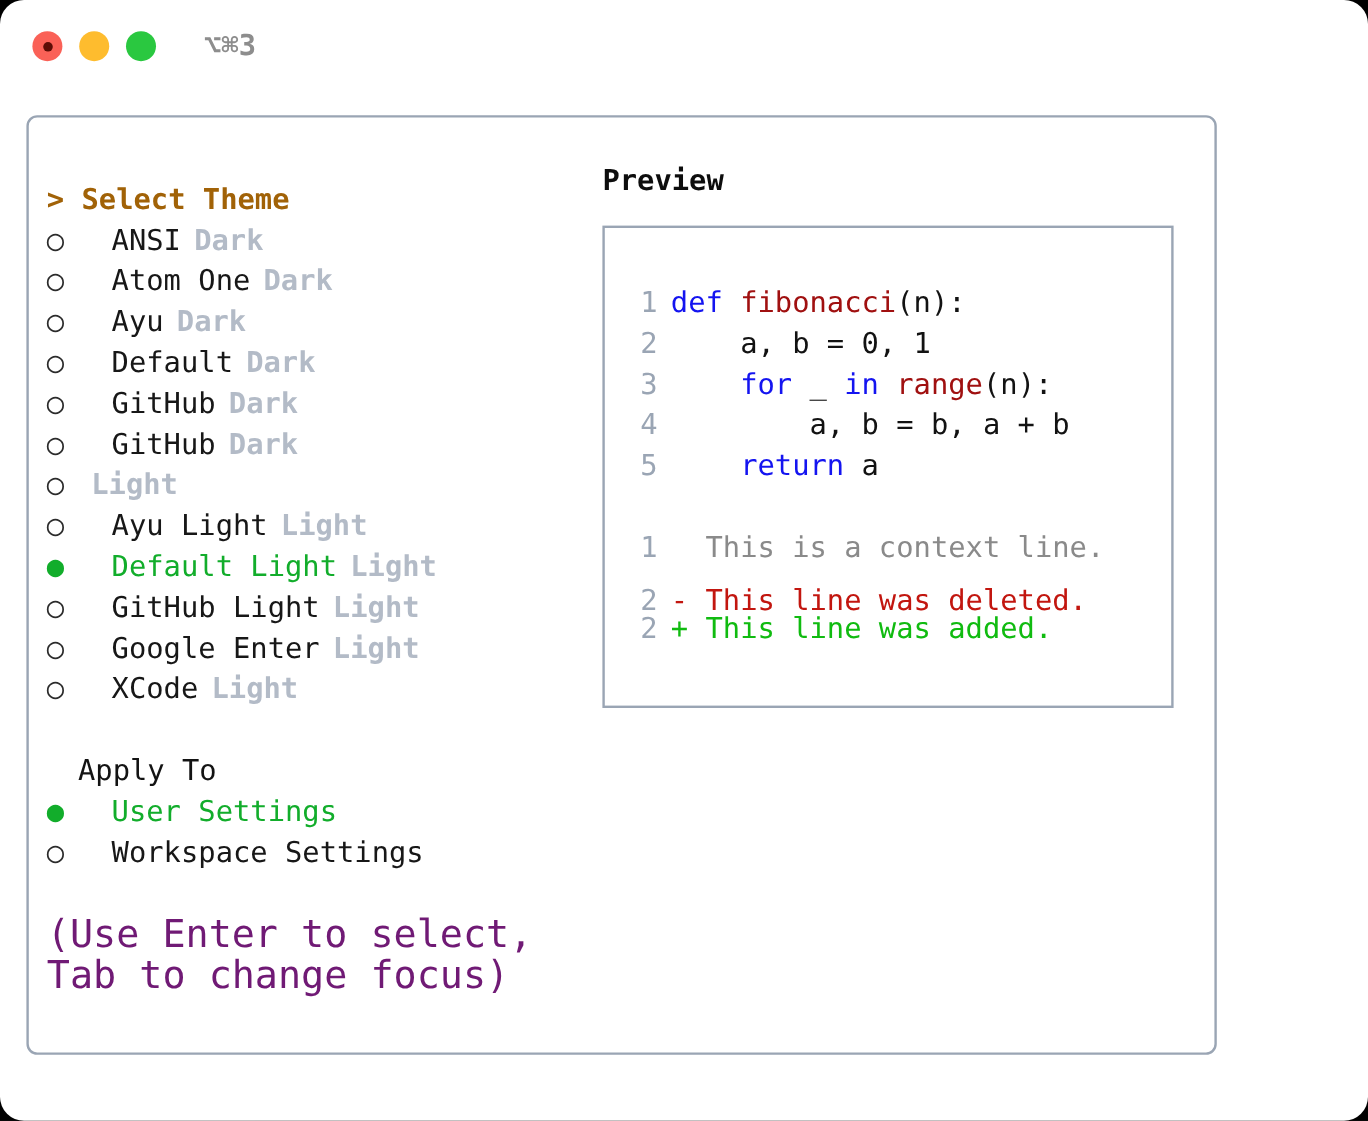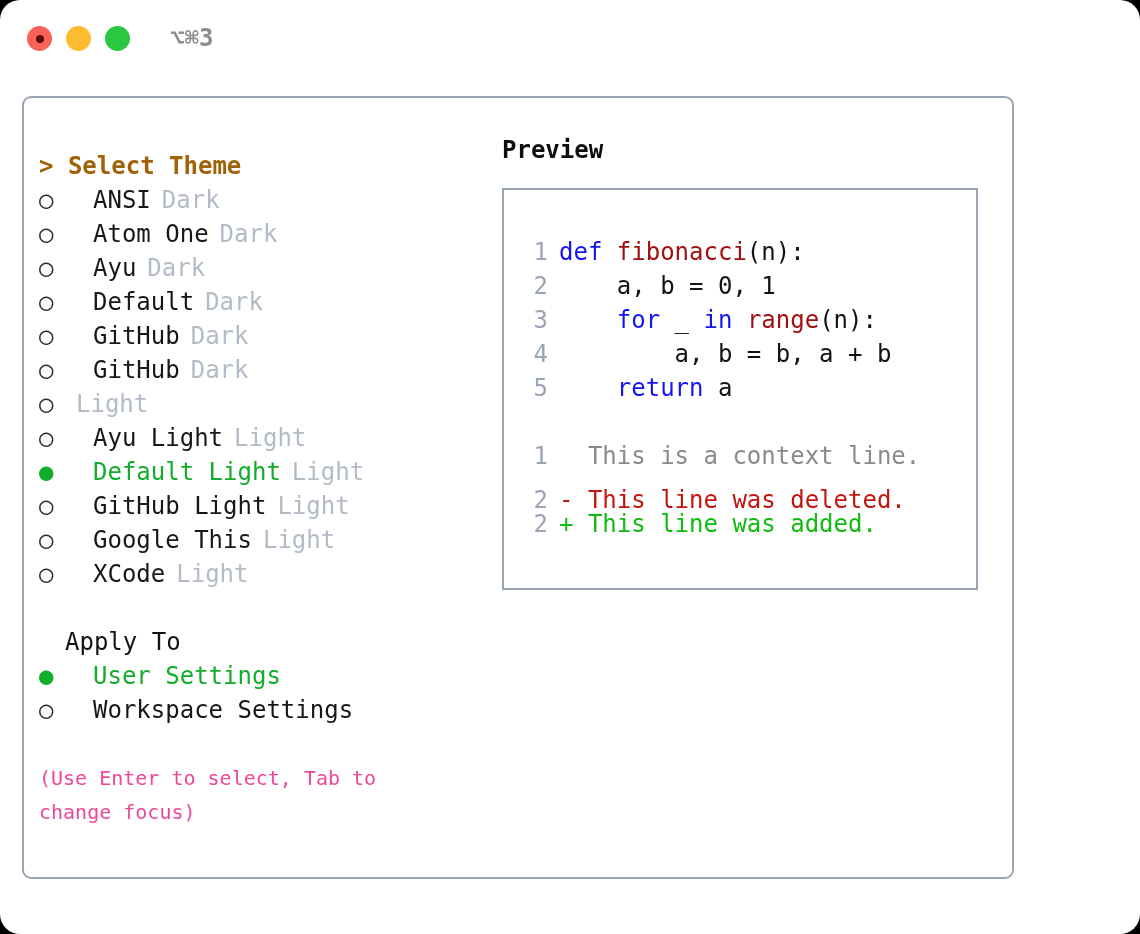--- a/index.html
+++ b/index.html
@@ -114,35 +114,36 @@
     font-size: 24px;
     line-height: 34px;
   }
   .bullet.on  { color: #12ad2b; }
   .bullet.off { color: #2b2b2b; }
   .row-name  { color: #171717; margin-left: 28px; }
   .row-name.sel { color: #12ad2b; }
   .row-tag {
     color: #b3bbc7;
     padding-left: 11px;
+    font-weight: bold;
   }
 
   
   .group-head {
     font-size: 24px;
     color: #131313;
     line-height: 34px;
     padding-left: 26px;
     white-space: pre;
   }
   .spacer-block { height: 34px; }
 
   .hint {
-    font-size: 20px;
-    color: #ec4899;
+    font-size: 32px;
+    color: #701a75;
     line-height: 34px;
     width: 420px;
     white-space: pre-wrap;
     word-break: normal;
   }
 
   
   .right-col {
     position: absolute;
     left: 478px;
@@ -221,21 +222,21 @@
           <div class="row"><span class="bullet off">○</span><span class="row-name">ANSI</span><span class="row-tag">Dark</span></div>
           <div class="row"><span class="bullet off">○</span><span class="row-name">Atom One</span><span class="row-tag">Dark</span></div>
           <div class="row"><span class="bullet off">○</span><span class="row-name">Ayu</span><span class="row-tag">Dark</span></div>
           <div class="row"><span class="bullet off">○</span><span class="row-name">Default</span><span class="row-tag">Dark</span></div>
           <div class="row"><span class="bullet off">○</span><span class="row-name">GitHub</span><span class="row-tag">Dark</span></div>
           <div class="row"><span class="bullet off">○</span><span class="row-name">GitHub</span><span class="row-tag">Dark</span></div>
           <div class="row"><span class="bullet off">○</span><span class="row-tag">Light</span></div>
           <div class="row"><span class="bullet off">○</span><span class="row-name">Ayu Light</span><span class="row-tag">Light</span></div>
           <div class="row"><span class="bullet on">●</span><span class="row-name sel">Default Light</span><span class="row-tag">Light</span></div>
           <div class="row"><span class="bullet off">○</span><span class="row-name">GitHub Light</span><span class="row-tag">Light</span></div>
-          <div class="row"><span class="bullet off">○</span><span class="row-name">Google This</span><span class="row-tag">Light</span></div>
+          <div class="row"><span class="bullet off">○</span><span class="row-name">Google Enter</span><span class="row-tag">Light</span></div>
           <div class="row"><span class="bullet off">○</span><span class="row-name">XCode</span><span class="row-tag">Light</span></div>
         </div>
 
       <div class="spacer-block"></div>
 
       <div class="group-head">Apply To</div>
 
       <div id="apply-list">
           <div class="row"><span class="bullet on">●</span><span class="row-name sel">User Settings</span></div>
           <div class="row"><span class="bullet off">○</span><span class="row-name">Workspace Settings</span></div>

